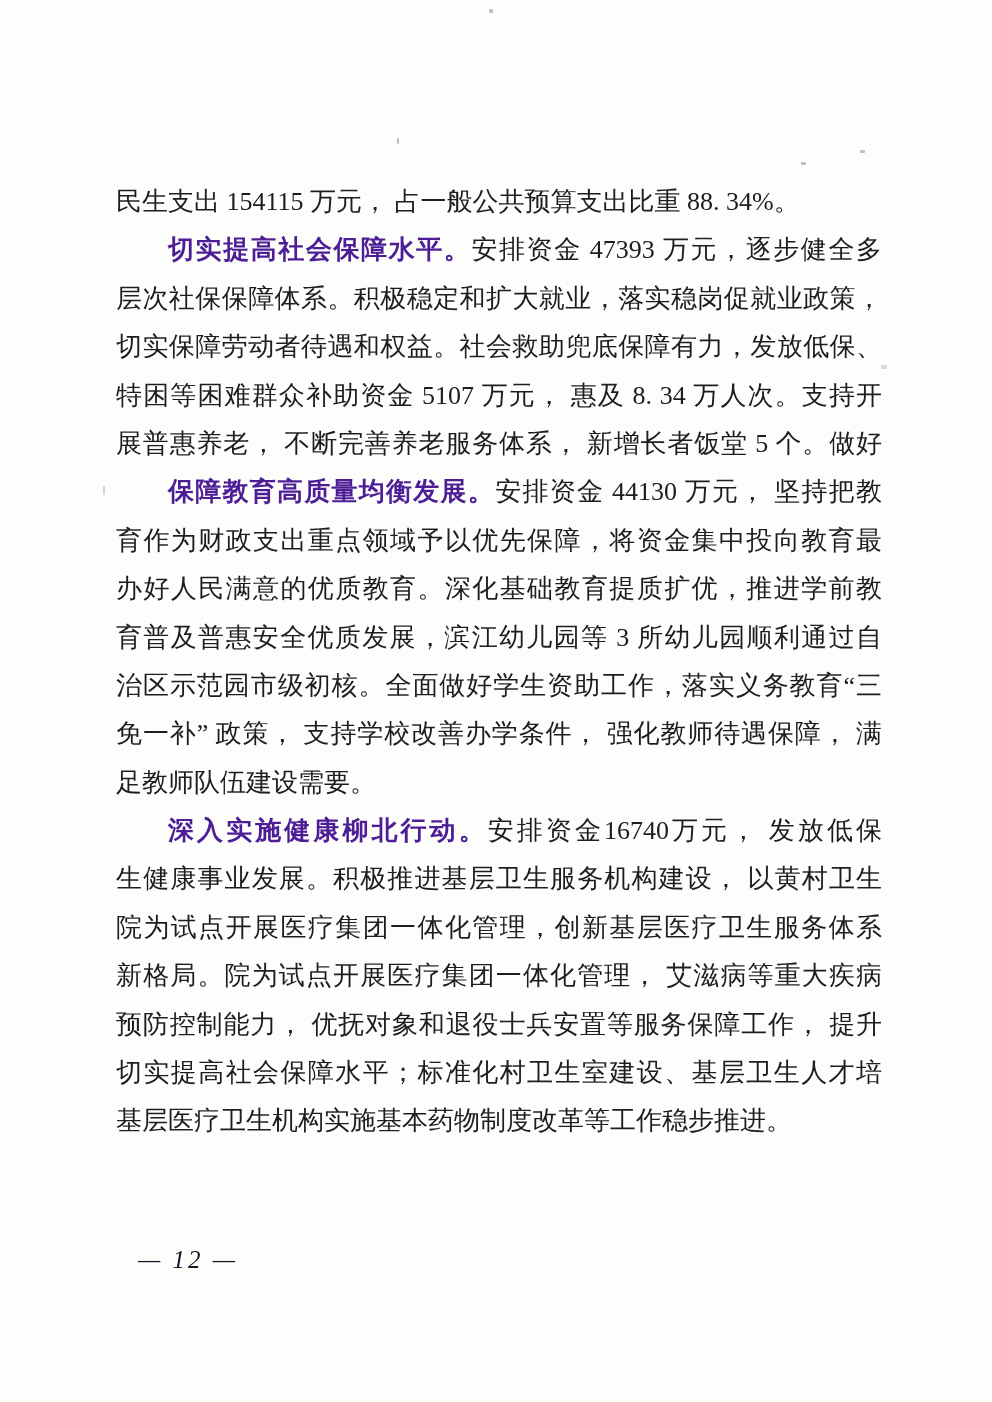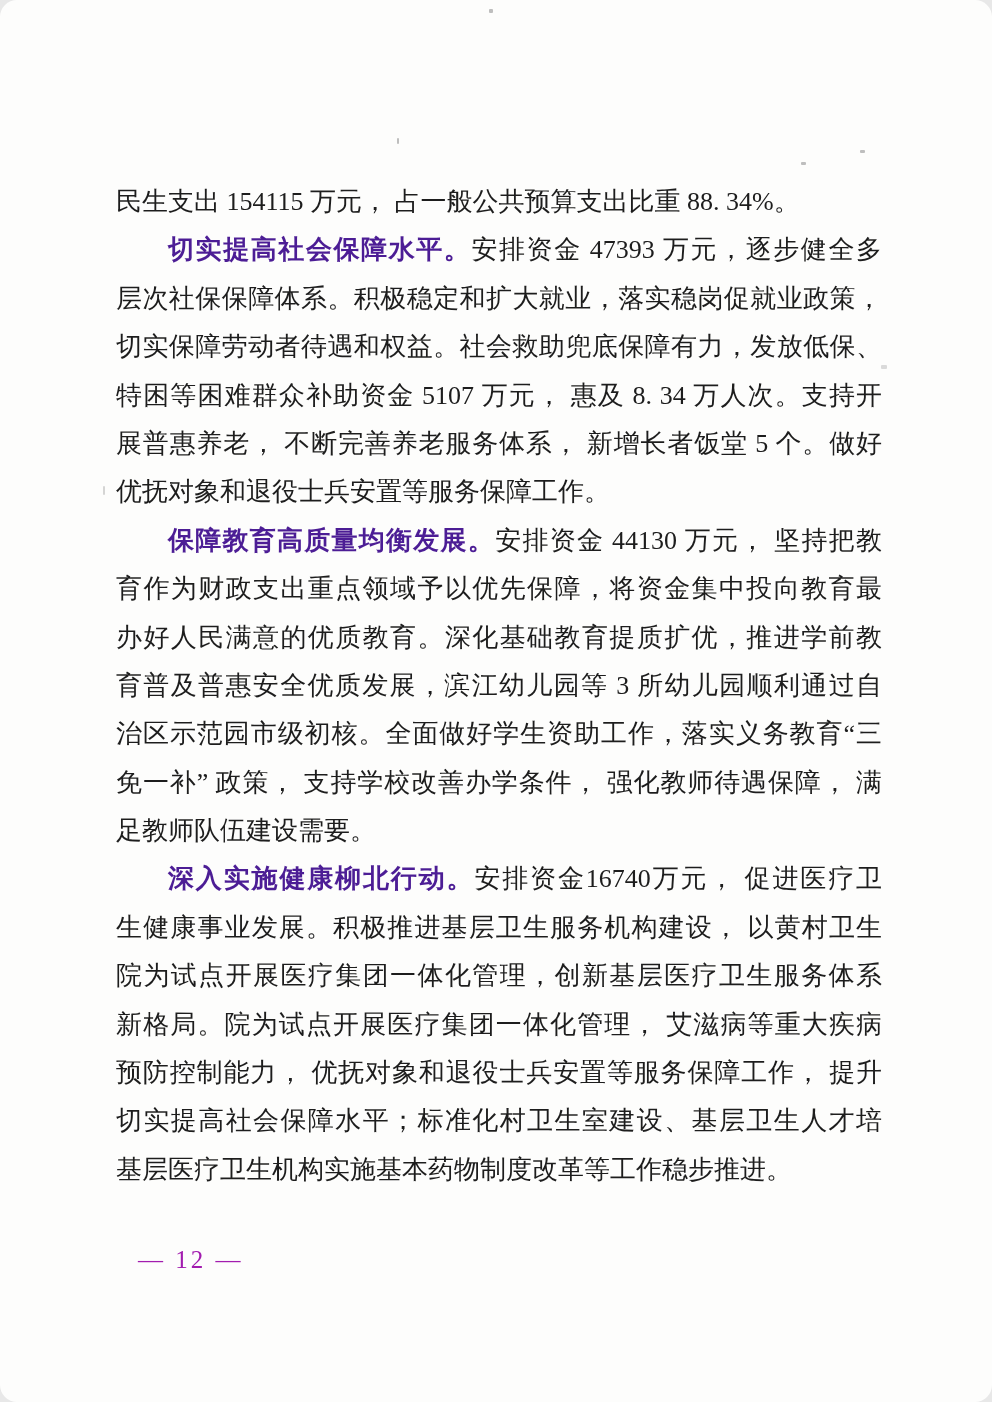--- a/index.html
+++ b/index.html
@@ -9,21 +9,20 @@
   }
   .page {
     position: relative;
     width: 992px;
     height: 1402px;
     margin: 0 auto;
     background: #fdfdfc;
     overflow: hidden;
     font-family: "Liberation Serif", "DejaVu Serif", serif;
     color: #1d1d1d;
-    border-radius: 17px;
   }
   .text-block {
     position: absolute;
     left: 116px;
     top: 178px;
     width: 766px;
   }
   .line {
     font-size: 26px;
     height: 48.4px;
@@ -44,21 +43,22 @@
   }
   .seg-normal {
     font-weight: 400;
   }
   .page-footer {
     position: absolute;
     left: 138px;
     top: 1246px;
     font-size: 25px;
     letter-spacing: 3px;
-    color: #a21caf;
+    color: #0f172a;
+    font-style: italic;
   }
   .speck {
     position: absolute;
     background: #8a8a8a;
     border-radius: 1px;
     opacity: 0.55;
   }
   .speck.s1 { left: 489px; top: 9px;   width: 4px; height: 4px; }
   .speck.s2 { left: 397px; top: 138px; width: 2px; height: 6px; }
   .speck.s3 { left: 860px; top: 150px; width: 5px; height: 3px; }
@@ -78,29 +78,28 @@
   <div class="speck s5"></div>
   <div class="speck s6"></div>
 
   <main class="text-block" id="text-block">
       <div class="line para-end"><span class="seg-normal">民生支出 154115 万元， 占一般公共预算支出比重 88. 34%。</span></div>
       <div class="line indent"><span class="seg-bold">切实提高社会保障水平。</span><span class="seg-normal">安排资金 47393 万元，逐步健全多</span></div>
       <div class="line"><span class="seg-normal">层次社保保障体系。积极稳定和扩大就业，落实稳岗促就业政策，</span></div>
       <div class="line"><span class="seg-normal">切实保障劳动者待遇和权益。社会救助兜底保障有力，发放低保、</span></div>
       <div class="line"><span class="seg-normal">特困等困难群众补助资金 5107 万元， 惠及 8. 34 万人次。支持开</span></div>
       <div class="line"><span class="seg-normal">展普惠养老， 不断完善养老服务体系， 新增长者饭堂 5 个。做好</span></div>
-      <div class="line para-end"><span class="seg-normal">优抚对象和退役士兵安置等服务保障工作。</span></div>
       <div class="line indent"><span class="seg-bold">保障教育高质量均衡发展。</span><span class="seg-normal">安排资金 44130 万元， 坚持把教</span></div>
       <div class="line"><span class="seg-normal">育作为财政支出重点领域予以优先保障，将资金集中投向教育最</span></div>
       <div class="line"><span class="seg-normal">办好人民满意的优质教育。深化基础教育提质扩优，推进学前教</span></div>
       <div class="line"><span class="seg-normal">育普及普惠安全优质发展，滨江幼儿园等 3 所幼儿园顺利通过自</span></div>
       <div class="line"><span class="seg-normal">治区示范园市级初核。全面做好学生资助工作，落实义务教育“三</span></div>
       <div class="line"><span class="seg-normal">免一补” 政策， 支持学校改善办学条件， 强化教师待遇保障， 满</span></div>
       <div class="line para-end"><span class="seg-normal">足教师队伍建设需要。</span></div>
-      <div class="line indent"><span class="seg-bold">深入实施健康柳北行动。</span><span class="seg-normal">安排资金16740万元， 促进医疗卫</span></div>
+      <div class="line indent"><span class="seg-bold">深入实施健康柳北行动。</span><span class="seg-normal">安排资金16740万元， 发放低保</span></div>
       <div class="line"><span class="seg-normal">生健康事业发展。积极推进基层卫生服务机构建设， 以黄村卫生</span></div>
       <div class="line"><span class="seg-normal">院为试点开展医疗集团一体化管理，创新基层医疗卫生服务体系</span></div>
       <div class="line"><span class="seg-normal">新格局。院为试点开展医疗集团一体化管理， 艾滋病等重大疾病</span></div>
       <div class="line"><span class="seg-normal">预防控制能力， 优抚对象和退役士兵安置等服务保障工作， 提升公</span></div>
       <div class="line"><span class="seg-normal">切实提高社会保障水平；标准化村卫生室建设、基层卫生人才培养、</span></div>
       <div class="line para-end"><span class="seg-normal">基层医疗卫生机构实施基本药物制度改革等工作稳步推进。</span></div>
     </main>
 
   <footer class="page-footer">
     <span>— 12 —</span>

